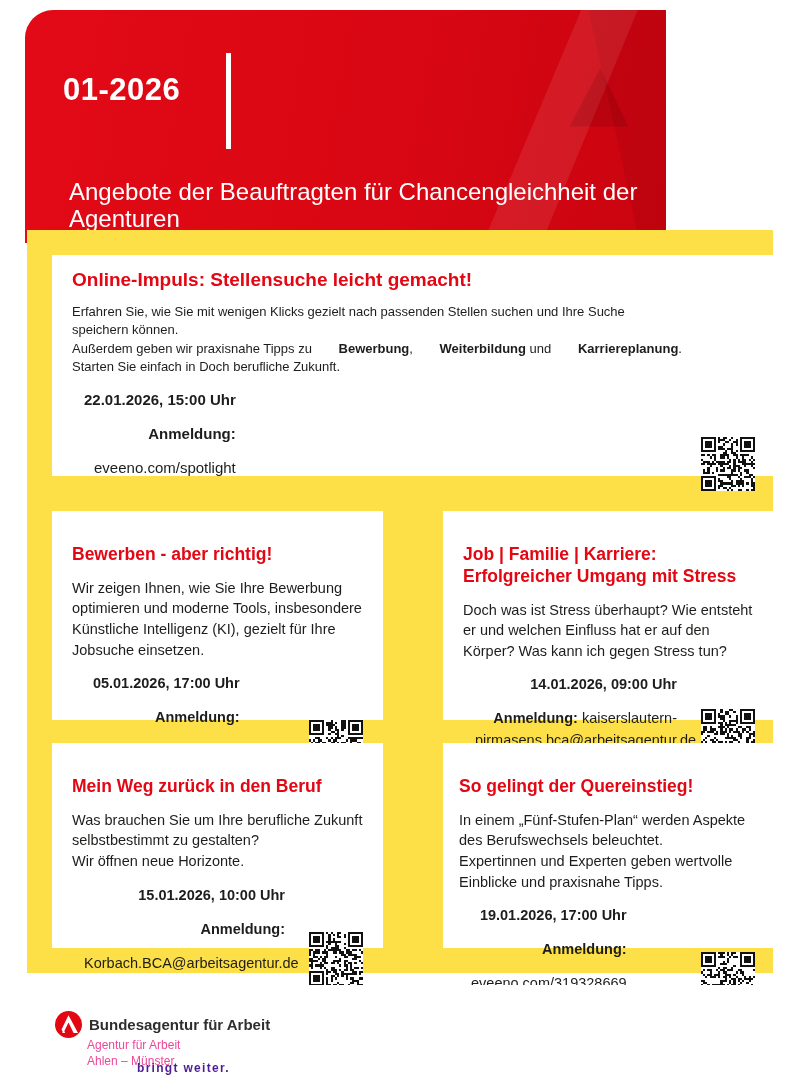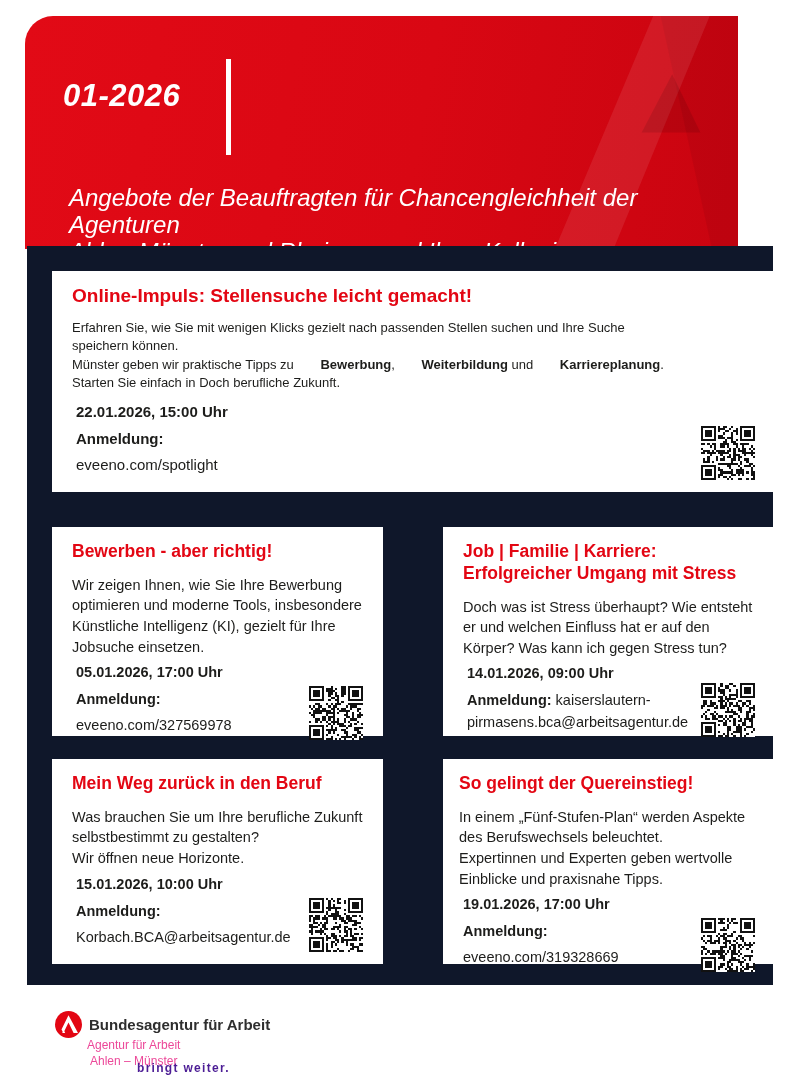--- a/index.html
+++ b/index.html
@@ -2,60 +2,60 @@
 <html><head>
 <meta charset="utf-8">
 <title>Online-Impulse für Frauen</title>
 <style>
   html,body{margin:0;padding:0;background:#fff;}
   .page{position:relative;width:800px;height:1077px;background:#ffffff;overflow:hidden;
         font-family:"Liberation Sans",sans-serif;color:#1d1d1b;}
   .prewrap{white-space:pre-line;}
 
   
-  .header{position:absolute;left:25px;top:16px;width:713px;height:233px;
+  .header{position:absolute;left:25px;top:10px;width:641px;height:233px;
           background:linear-gradient(100deg,#e20a16 0%,#d90713 55%,#c90410 100%);
-          border-radius:28px 0 0 0;overflow:hidden;font-style:italic;}
+          border-radius:28px 0 0 0;overflow:hidden;}
   .wm{position:absolute;right:0;top:0;width:235px;height:233px;overflow:hidden;}
   .wm div{position:absolute;inset:0;}
   .wm-right{background:rgba(0,0,0,0.055);clip-path:polygon(66% -5%,110% -5%,110% 105%,90% 105%);}
   .wm-light{background:rgba(255,255,255,0.085);clip-path:polygon(20% 105%,45% 105%,90% -5%,66% -5%);}
   .wm-counter{background:rgba(0,0,0,0.10);clip-path:polygon(59% 50%,84% 50%,72% 25%);}
   .issue{position:absolute;left:38px;top:62px;font-size:31px;font-weight:bold;color:#fff;letter-spacing:.5px;}
   .vbar{position:absolute;left:201px;top:43px;width:5px;height:96px;background:#fff;}
   .h-title{position:absolute;left:222px;top:40px;margin:0;font-size:36px;line-height:42px;
            font-weight:bold;color:#fff;}
   .h-sub{position:absolute;left:36px;top:160px;margin:8px;font-size:24px;line-height:27px;color:#fff;}
 
   
-  .panel{position:absolute;left:27px;top:246px;width:746px;height:743px;background:#0f172a;}
+  .panel{position:absolute;left:27px;top:230px;width:746px;height:743px;background:#fde047;}
   .card{position:absolute;background:#fff;box-sizing:border-box;display:flex;flex-direction:column;
         padding:14px 20px 12px 20px;}
   .card-1{left:25px;top:25px;width:723px;height:221px;}
   .card-2{left:25px;top:281px;width:331px;height:209px;}
   .card-3{left:416px;top:281px;width:332px;height:209px;}
   .card-4{left:25px;top:513px;width:331px;height:205px;}
   .card-5{left:416px;top:513px;width:332px;height:205px;padding-left:16px;}
   .card h2{margin:0;color:#e30613;font-weight:bold;}
   .card-1 h2{font-size:19px;}
-  .card h2.small-title{font-size:17.5px;line-height:1.25;}
+  .card h2.small-title{font-size:17.5px;line-height:1.25;margin-top:19px;}
   .body{margin:12px 0 0 0;font-size:13px;line-height:1.42;}
   .small-body{font-size:14.5px;}
   .body b{font-weight:bold;margin-left:23px;}
   .card-bottom{margin-top:auto;display:flex;align-items:flex-end;justify-content:space-between;gap:12px;}
   .meta{min-width:0;}
-  .meta p{margin:4px;font-size:15px;line-height:22px;}
+  .meta p{margin:12px;font-size:15px;line-height:22px;text-align:right;}
   .small-meta p{font-size:14.5px;}
   .date{font-weight:bold;margin-bottom:5px !important;}
   .reg-label{font-weight:bold;}
   .qr{width:54px;height:54px;flex:0 0 auto;background:#fff;}
   .qr svg{display:block;}
 
   
-  .footer{position:absolute;left:0;top:985px;width:800px;height:75px;background:#fff;text-align:center;}
+  .footer{position:absolute;left:0;top:985px;width:800px;height:75px;background:#fff;}
   .f-logo{position:absolute;left:55px;top:26px;width:27px;height:27px;}
   .f-org{position:absolute;left:89px;top:31px;font-size:15px;font-weight:bold;color:#2e2e2e;}
   .f-agency{position:absolute;left:87px;top:52px;font-size:12px;line-height:16px;color:#ec4899;}
   .f-claim{position:absolute;left:137px;top:76px;font-size:12px;font-weight:bold;
            color:#4c1d95;letter-spacing:1.3px;}
 </style>
 </head>
 <body>
 
 <div class="page">
@@ -71,21 +71,21 @@
     <p class="h-sub prewrap">Angebote der Beauftragten für Chancengleichheit der Agenturen
 Ahlen-Münster und Rheine – und Ihrer Kolleginnen bundesweit</p>
   </div>
 
   <div class="panel">
 
     <section class="card card-1">
       <h2>Online-Impuls: Stellensuche leicht gemacht!</h2>
       <p class="body"><span class="prewrap">Erfahren Sie, wie Sie mit wenigen Klicks gezielt nach passenden Stellen suchen und Ihre Suche
 speichern können.</span><br>
-        <span>Münster geben wir praktische Tipps zu </span><b>Bewerbung</b><span>, </span><b>Weiterbildung</b><span> und </span><b>Karriereplanung</b><span>.</span><br>
+        <span>Außerdem geben wir praxisnahe Tipps zu </span><b>Bewerbung</b><span>, </span><b>Weiterbildung</b><span> und </span><b>Karriereplanung</b><span>.</span><br>
         <span>Starten Sie einfach in Doch berufliche Zukunft.</span>
       </p>
       <div class="card-bottom">
         <div class="meta">
           <p class="date">22.01.2026, 15:00 Uhr</p>
           <p class="reg-label">Anmeldung:</p>
           <p class="reg-value">eveeno.com/spotlight</p>
         </div>
         <div class="qr">
             <svg viewBox="0 0 25 25" width="100%" height="100%" shape-rendering="crispEdges" fill="#111">

